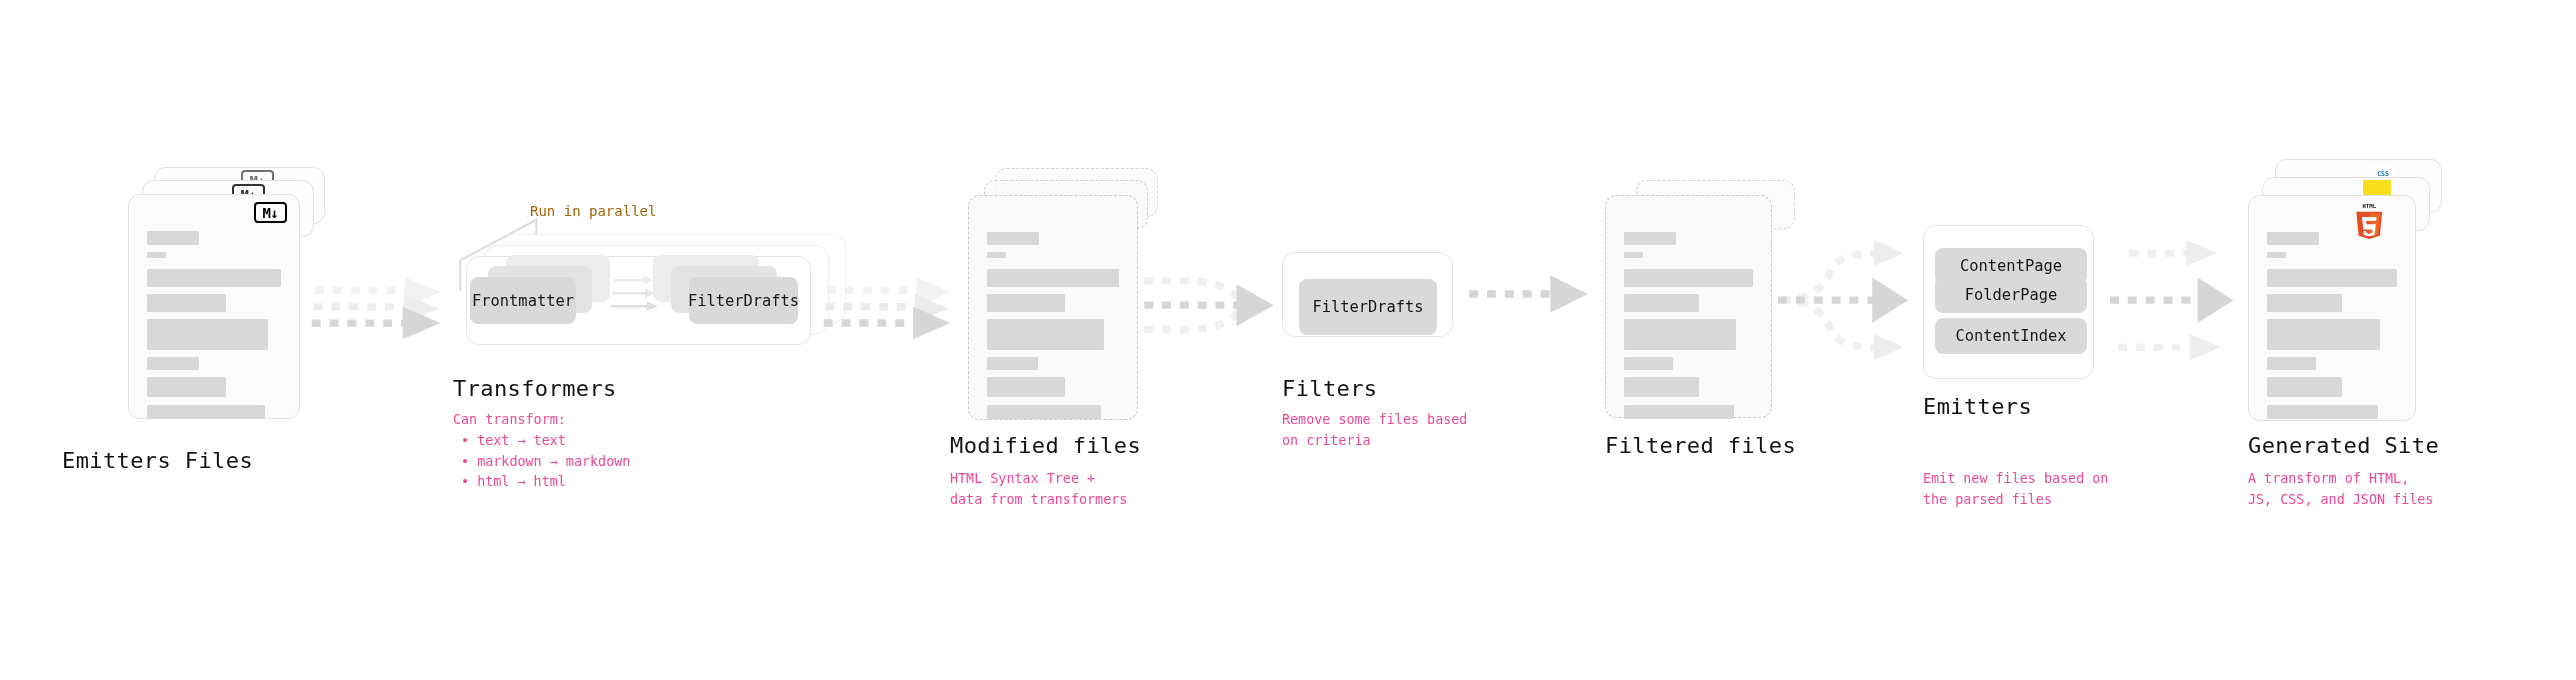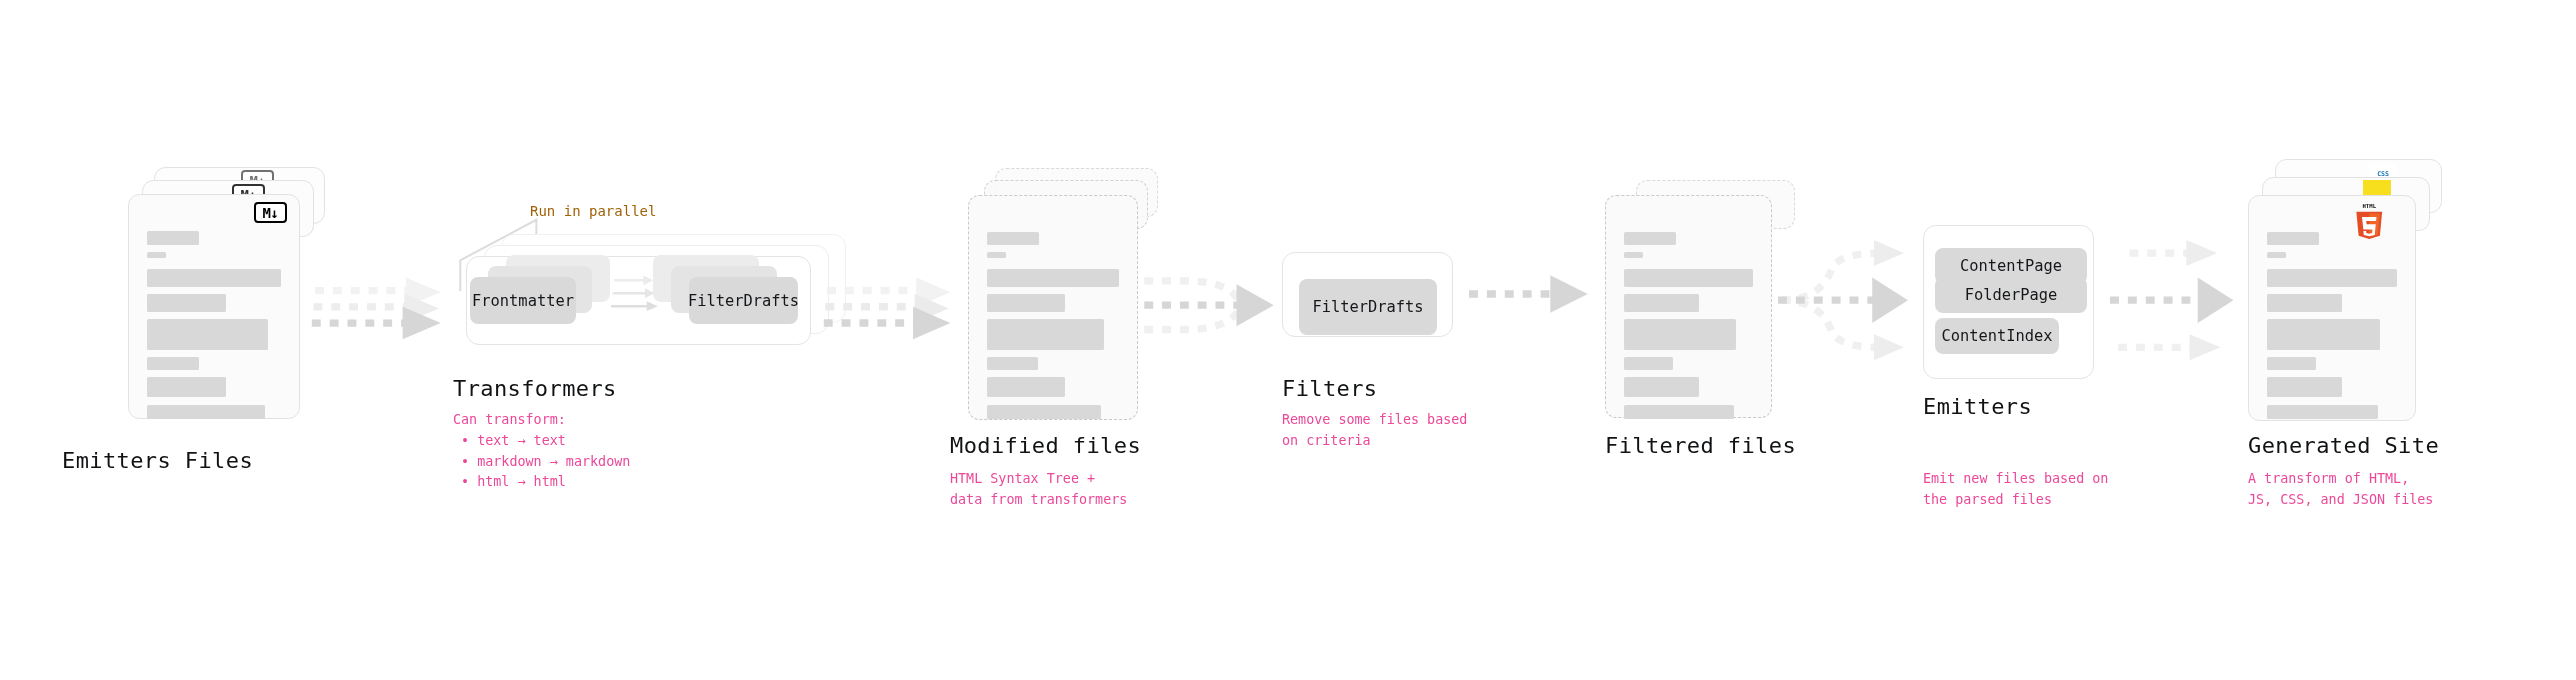--- a/index.html
+++ b/index.html
@@ -236,21 +236,21 @@
     </g>
     <polygon points="118,0 155,16 118,32" fill="#ededed"></polygon>
     <polygon points="116,46 160,74 116,102" fill="#d6d6d6"></polygon>
     <polygon points="118,116 155,132 118,148" fill="#ededed"></polygon>
   </svg>
 
   <div>
     <div class="groupbox" style="left:1923px; top:225px; width:171px; height:154px;"></div>
     <div class="chip" style="left:1935px; top:248px; width:152px; height:36px;">ContentPage</div>
     <div class="chip" style="left:1935px; top:277px; width:152px; height:36px;">FolderPage</div>
-    <div class="chip" style="left:1935px; top:318px; width:124px; height:36px;text-align:center;">ContentIndex</div>
+    <div class="chip" style="left:1935px; top:318px; width:152px; height:36px;text-align:center;">ContentIndex</div>
     <div class="heading" style="left:1923px; top:394px;">Emitters</div>
     <div class="subtext" style="left:1923px; top:428px;margin-top:41px;">Emit new files based on
 the parsed files</div>
   </div>
 
   <svg style="left:2110px; top:240px; width:134px; height:122px;" viewBox="0 0 165 150" width="134" height="122">
     <g stroke-dasharray="11 11" stroke-width="9" fill="none">
       <line x1="24" y1="16" x2="100" y2="16" stroke="#f0f0f0"></line>
       <line x1="0" y1="74" x2="116" y2="74" stroke="#d6d6d6"></line>
       <line x1="10" y1="132" x2="104" y2="132" stroke="#f0f0f0"></line>

